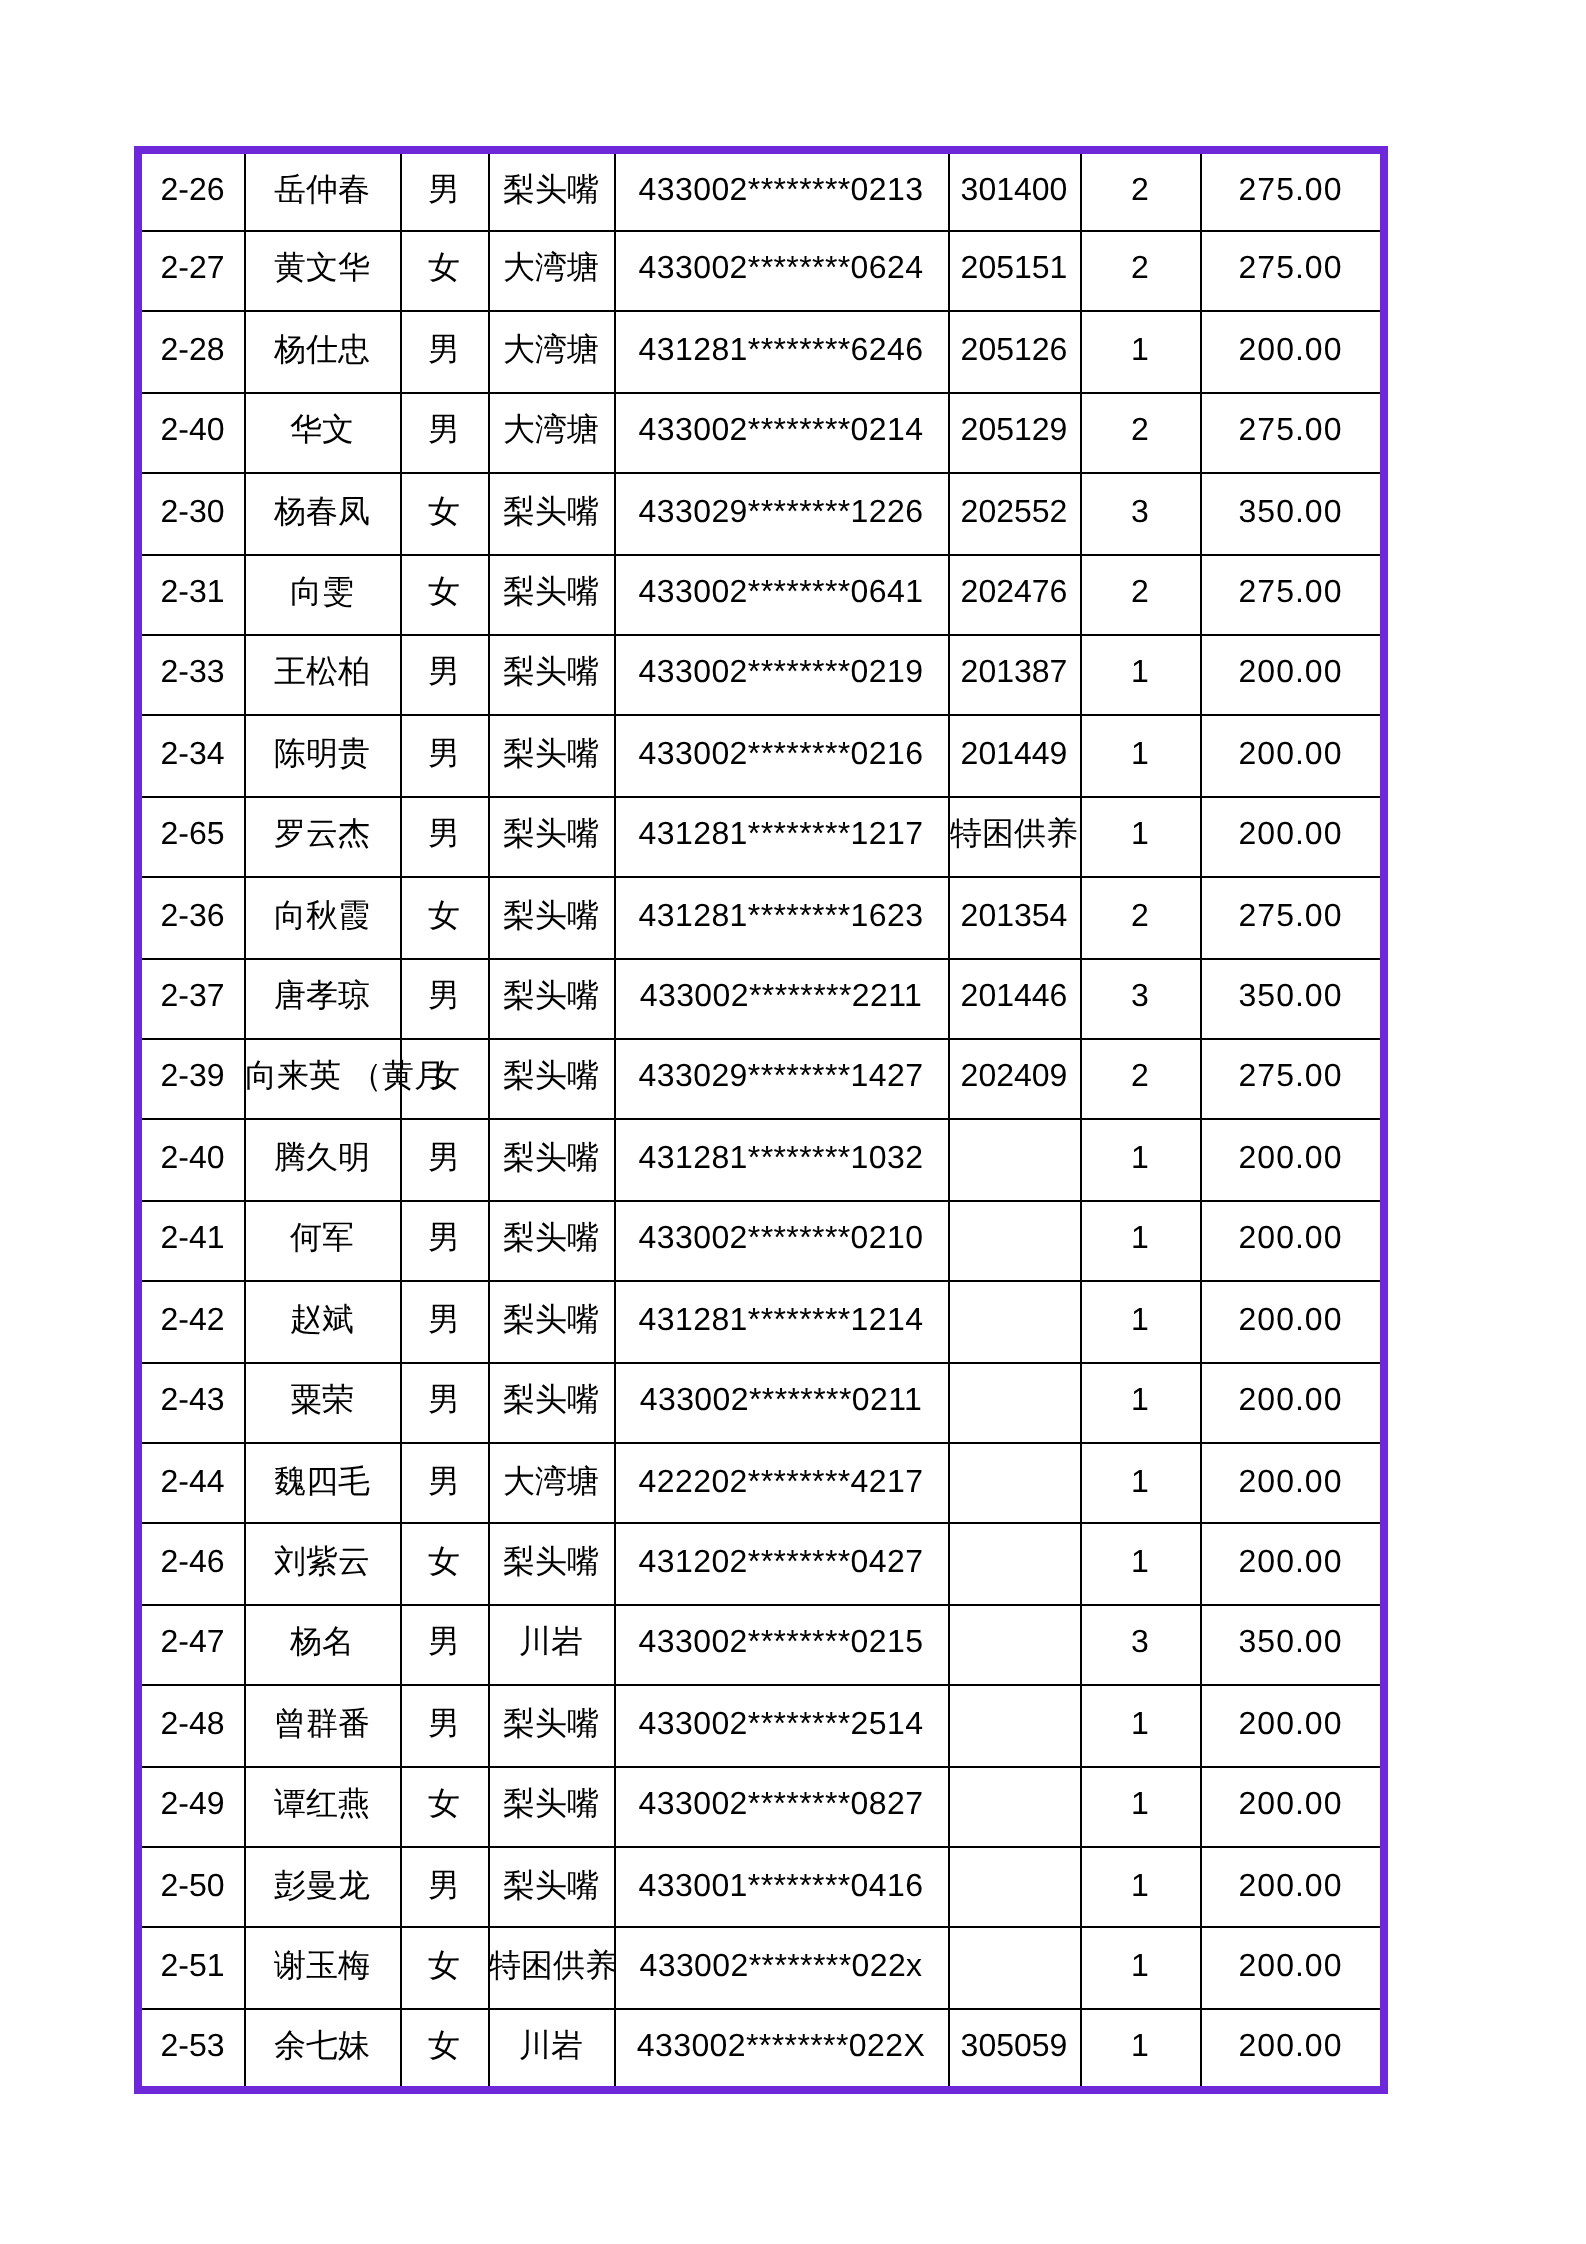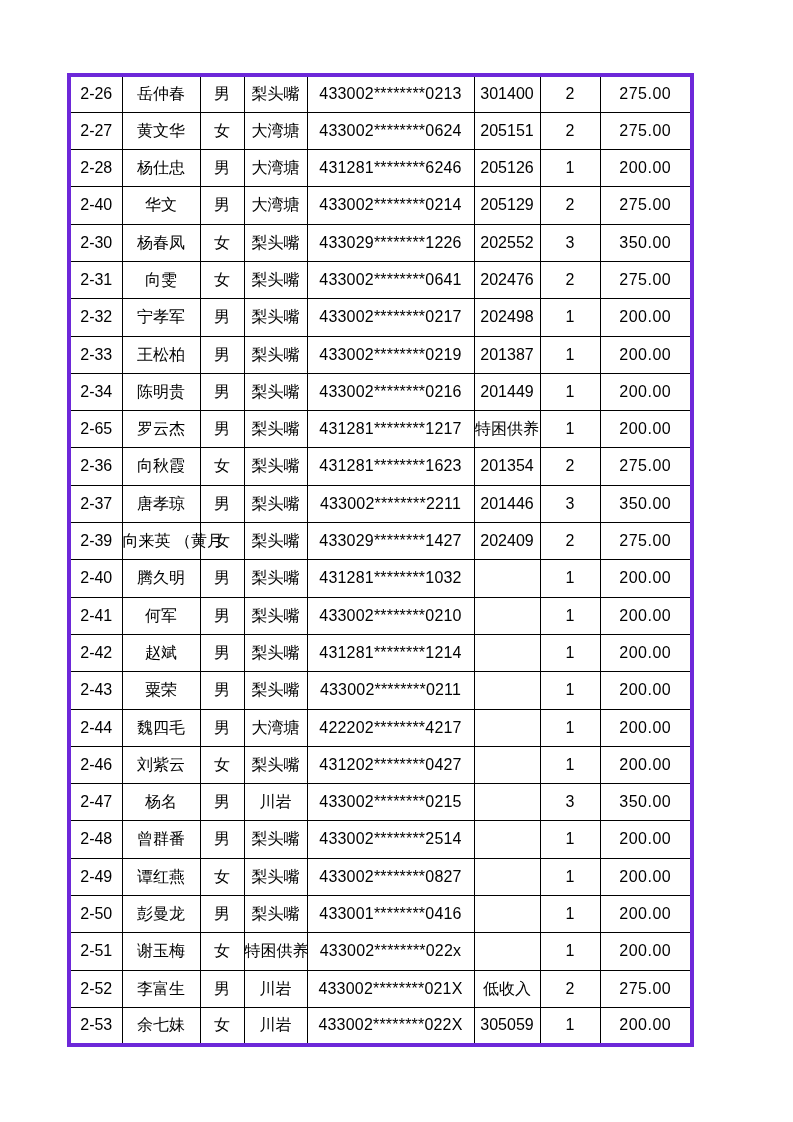--- a/index.html
+++ b/index.html
@@ -129,30 +129,20 @@
           <td class="cell-no">2-31</td>
           <td class="cell-name">向雯</td>
           <td class="cell-gender">女</td>
           <td class="cell-village">梨头嘴</td>
           <td class="cell-id">433002********0641</td>
           <td class="cell-code">202476</td>
           <td class="cell-count">2</td>
           <td class="cell-amount">275.00</td>
         </tr>
         <tr>
-          <td class="cell-no">2-32</td>
-          <td class="cell-name">宁孝军</td>
-          <td class="cell-gender">男</td>
-          <td class="cell-village">梨头嘴</td>
-          <td class="cell-id">433002********0217</td>
-          <td class="cell-code">202498</td>
-          <td class="cell-count">1</td>
-          <td class="cell-amount">200.00</td>
-        </tr>
-        <tr>
           <td class="cell-no">2-33</td>
           <td class="cell-name">王松柏</td>
           <td class="cell-gender">男</td>
           <td class="cell-village">梨头嘴</td>
           <td class="cell-id">433002********0219</td>
           <td class="cell-code">201387</td>
           <td class="cell-count">1</td>
           <td class="cell-amount">200.00</td>
         </tr>
         <tr>
@@ -308,30 +298,20 @@
         </tr>
         <tr>
           <td class="cell-no">2-51</td>
           <td class="cell-name">谢玉梅</td>
           <td class="cell-gender">女</td>
           <td class="cell-village">特困供养</td>
           <td class="cell-id">433002********022x</td>
           <td class="cell-code"></td>
           <td class="cell-count">1</td>
           <td class="cell-amount">200.00</td>
-        </tr>
-        <tr>
-          <td class="cell-no">2-52</td>
-          <td class="cell-name">李富生</td>
-          <td class="cell-gender">男</td>
-          <td class="cell-village">川岩</td>
-          <td class="cell-id">433002********021X</td>
-          <td class="cell-code">低收入</td>
-          <td class="cell-count">2</td>
-          <td class="cell-amount">275.00</td>
         </tr>
         <tr>
           <td class="cell-no">2-53</td>
           <td class="cell-name">余七妹</td>
           <td class="cell-gender">女</td>
           <td class="cell-village">川岩</td>
           <td class="cell-id">433002********022X</td>
           <td class="cell-code">305059</td>
           <td class="cell-count">1</td>
           <td class="cell-amount">200.00</td>

